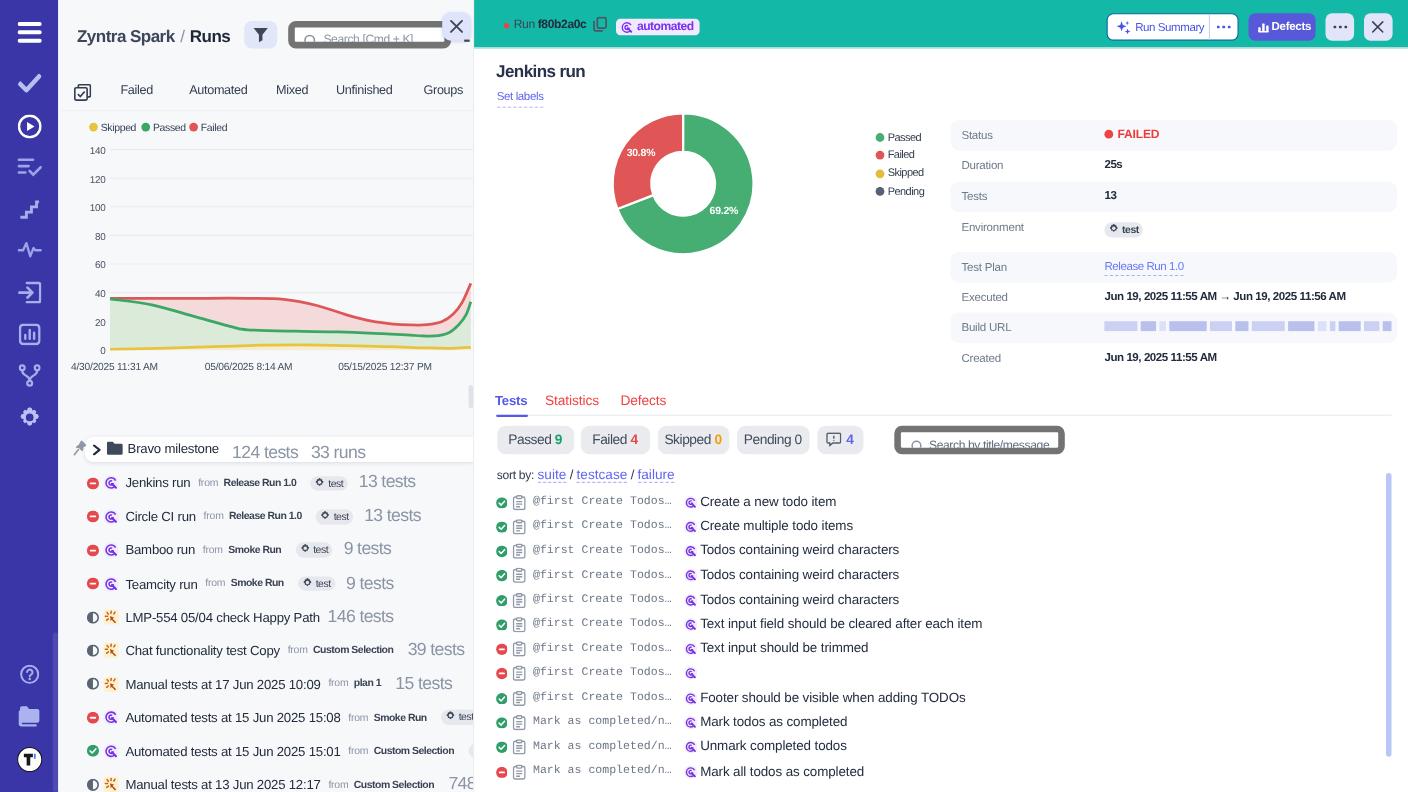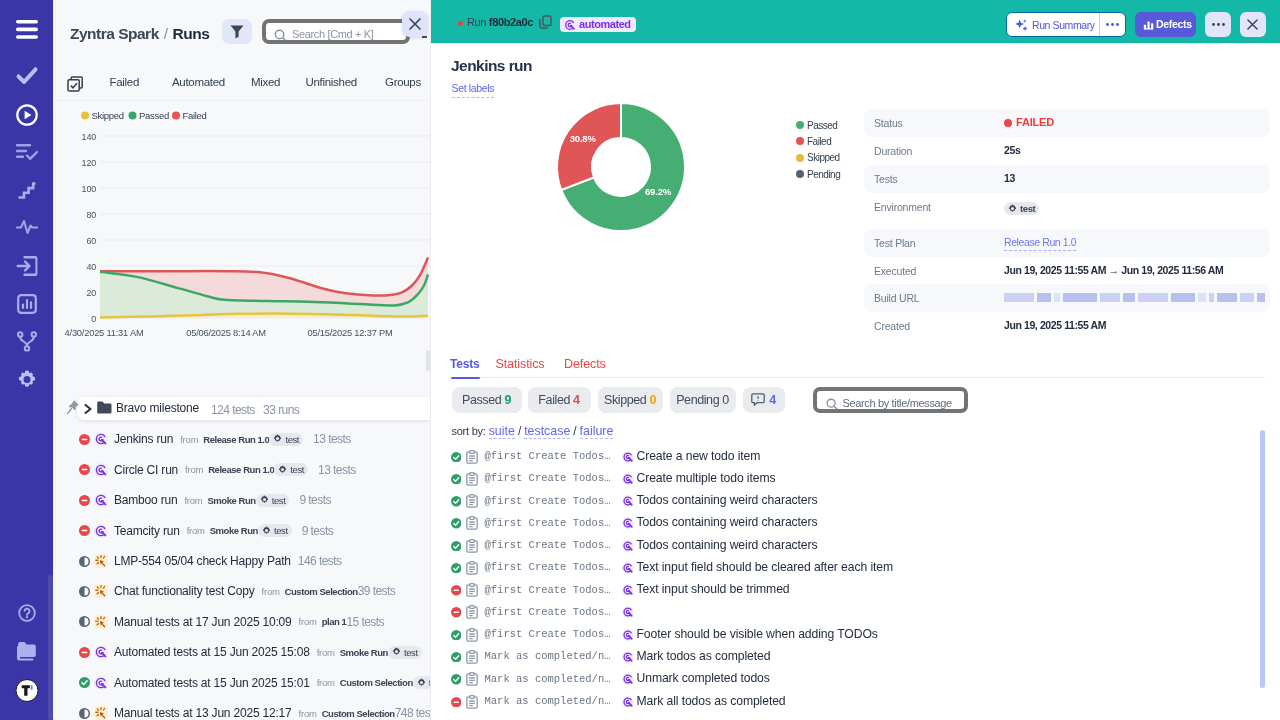--- a/index.html
+++ b/index.html
@@ -7,37 +7,37 @@
 html,body { width:1280px; height:720px; overflow:hidden; font-family:"Liberation Sans",sans-serif; background:#fff; letter-spacing:-0.2px; }
 
 #sidebar { position:absolute; left:0; top:0; width:53px; height:720px; background:#3a36a8; }
 #sidebar svg { position:absolute; left:50%; transform:translateX(-50%); }
 
 #lpanel { position:absolute; left:53px; top:0; width:377px; height:720px; background:#f7f8fa; overflow:hidden; }
 .crumb { position:absolute; left:17px; top:25px; font-size:15.5px; font-weight:bold; color:#1e2838; letter-spacing:-0.5px; }
 .crumb .c1 { color:#3d4759; }
 .crumb .sl { color:#8b95a5; font-weight:normal; padding:0 5px; }
 .filterbtn { position:absolute; left:169px; top:19px; width:30px; height:25px; background:#e2e6f9; border-radius:7px; }
-.searchbox { position:absolute; left:209px; top:19px; width:148px; height:25px; background:#fff; border:4px solid #737373; border-radius:7px; color:#8a94a5; font-size:11px; line-height:23px; padding-left:26px; white-space:nowrap; overflow:hidden; letter-spacing:-0.35px; }
+.searchbox { position:absolute; left:209px; top:19px; width:148px; height:25px; background:#fff; border:6px solid #737373; border-radius:7px; color:#8a94a5; font-size:11px; line-height:23px; padding-left:26px; white-space:nowrap; overflow:hidden; letter-spacing:-0.35px; }
 .xfloat { position:absolute; left:349px; top:11px; width:26px; height:26px; background:#dfe3fb; border-radius:8px; box-shadow:0 1px 3px rgba(40,50,120,.18); }
 .ltabs { position:absolute; left:0; top:74px; width:377px; height:20px; font-size:11.5px; color:#39445a; }
 .ltabs span { position:absolute; top:2px; color:#333e50; letter-spacing:-0.3px; }
 
 #chart { position:absolute; left:0; top:104px; }
 
 .runrow { position:absolute; left:26px; width:351px; height:30px; display:flex; align-items:center; white-space:nowrap; overflow:hidden; }
 .sic { margin-right:4px; flex:none; }
 .qic { margin-right:6px; flex:none; }
 .runrow .rname { margin-right:7px; }
-.runrow .rfrom { }
+.runrow .rfrom { margin-right:13px; }
 .runrow .chip { margin-right:10px; flex:none; }
 .rname { font-size:12px; color:#222c3c; letter-spacing:-0.2px; }
 .rfrom { font-size:9.5px; color:#8a94a5; letter-spacing:-0.2px; }
 .rfromb { font-size:9.5px; color:#3a4254; font-weight:bold; letter-spacing:-0.45px; }
-.rcount { font-size:12px; color:#8a94a5; letter-spacing:-0.55px;text-align:center; }
+.rcount { font-size:16px; color:#8a94a5; letter-spacing:-0.55px;text-align:center; }
 .chip { display:inline-block; background:#e6e8ee; border-radius:8px; font-size:9.5px; color:#3c4555; padding:1px 4px; letter-spacing:-0.4px; }
 .bravorow { position:absolute; left:24px; top:397px; width:353px; height:23px; background:#fff; border-radius:8px 0 0 8px; box-shadow:0 1px 4px rgba(30,40,80,.13); }
 
 #rpanel { position:absolute; left:430px; top:0; width:850px; height:720px; background:#fff; border-left:1px solid #ececf1; }
 #rtopbar { position:absolute; left:0; top:0; width:850px; height:44px; border-bottom:1px solid #ececf1; background:#14b8a6; }
 .runid { position:absolute; left:36px; top:16px; font-size:11px; color:#3a4354; letter-spacing:-0.35px; }
 .runid b { color:#1e2838; }
 .autochip { position:absolute; left:129px; top:17px; height:15px; background:#f1e9fd; border-radius:4px; color:#7b2ff2; font-size:11px; font-weight:bold; line-height:15px; padding:0 5px 0 19px; letter-spacing:-0.45px; }
 .btn { position:absolute; top:12px; height:25px; border-radius:6px; font-size:10.5px; letter-spacing:-0.3px; }
 .title { position:absolute; left:20px; top:57px; font-size:15.5px; font-weight:bold; color:#28324a; letter-spacing:-0.55px; }

